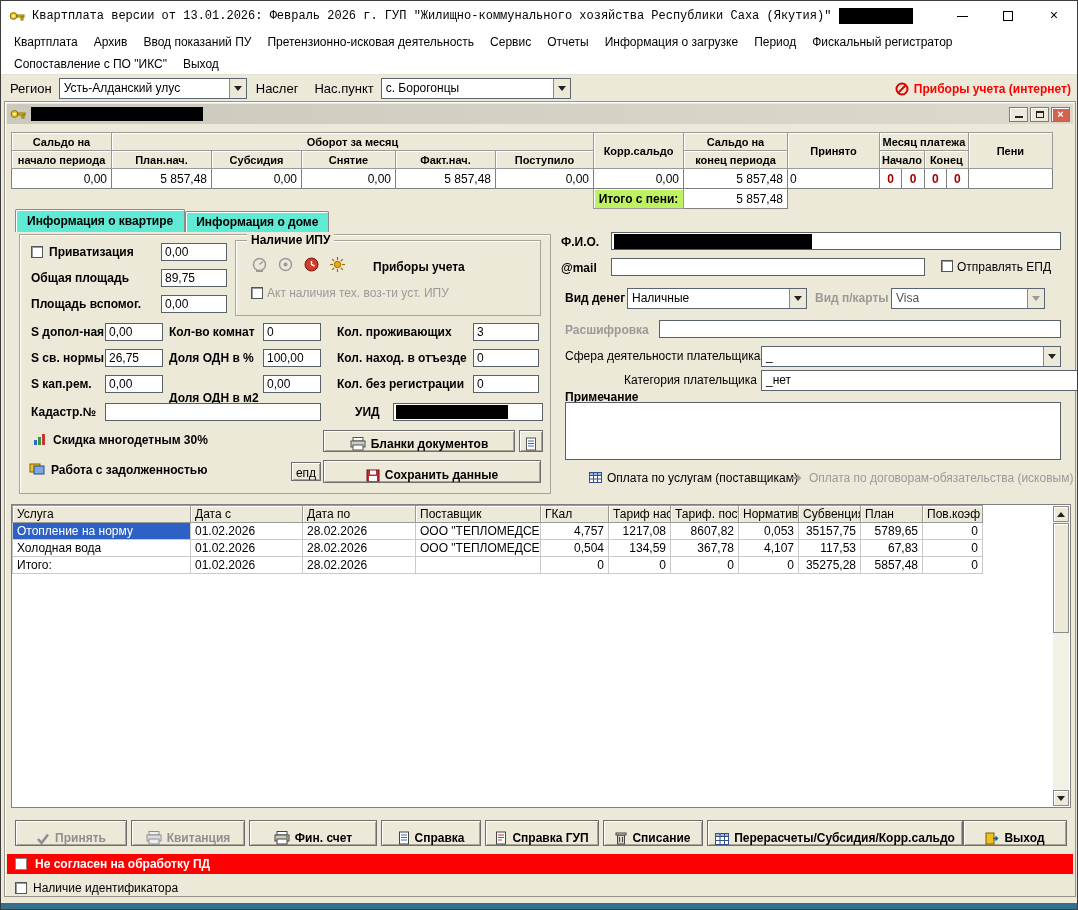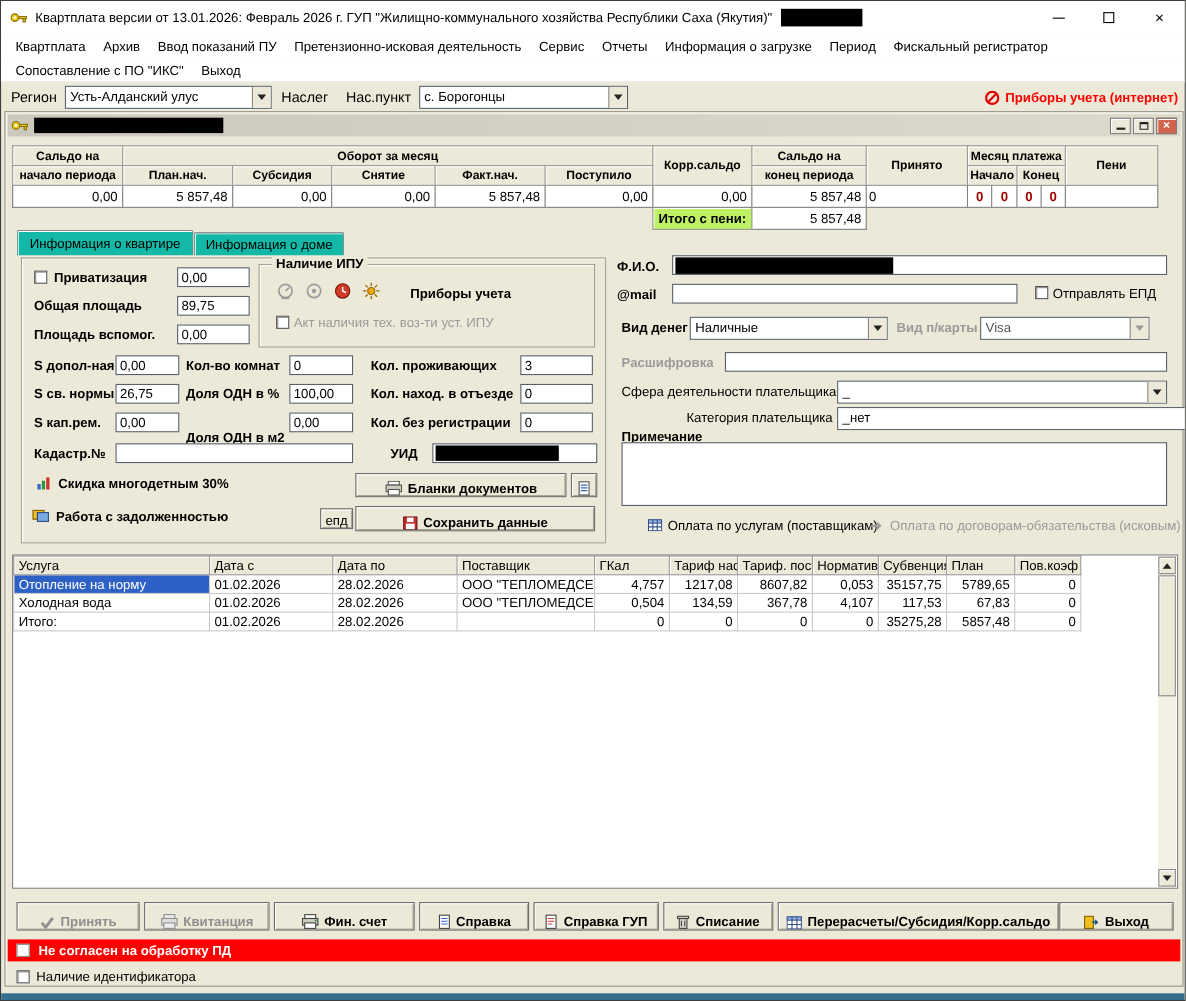--- a/index.html
+++ b/index.html
@@ -2,21 +2,21 @@
 <html><head>
 <meta charset="utf-8">
 <style>
 *{margin:0;padding:0;box-sizing:border-box;}
 body{font-family:"Liberation Sans",sans-serif;font-size:12px;color:#000;background:#8d97a0;}
 .app{position:relative;width:1078px;height:910px;background:#ece9d8;border:1px solid #3c3c3c;overflow:hidden;}
 .abs{position:absolute;}
 .b{font-weight:bold;}
 .grayt{color:#9a9a9a;}
 
-.titlebar{position:absolute;left:0;top:0;width:100%;height:30px;background:#fff;display:flex;align-items:center;padding-left:8px;}
+.titlebar{position:absolute;left:0;top:0;width:100%;height:30px;background:#fff;display:flex;align-items:center;padding-left:8px;font-family:Liberation Mono, monospace;}
 .titlebar .title{margin-left:7px;white-space:nowrap;}
 .tb-redact{width:74px;height:16px;background:#000;margin-left:8px;}
 .tb-btns{margin-left:auto;display:flex;height:100%;}
 .win-btn{width:46px;height:100%;display:flex;align-items:center;justify-content:center;font-size:14px;}
 .maxbox{width:10px;height:10px;border:1px solid #000;display:inline-block;}
 .minline{width:11px;height:1px;background:#000;display:inline-block;}
 
 .menubar{position:absolute;left:0;width:100%;height:22px;background:#fff;display:flex;align-items:center;padding-left:5px;}
 .m1{top:30px;}
 .m2{top:52px;border-bottom:1px solid #e3e0d5;}
@@ -43,21 +43,21 @@
 .sumtbl{position:absolute;left:6px;top:30px;border-collapse:collapse;table-layout:fixed;}
 .sumtbl th{background:#ece9d8;border:1px solid #9a9a9a;box-shadow:inset 1px 1px 0 #fff;font-weight:bold;font-size:11px;padding:1px 2px;text-align:center;white-space:nowrap;overflow:hidden;}
 .sumtbl td{font-size:12px;}
 td.val{background:#fff;border:1px solid #808080;text-align:right;padding:1px 4px;white-space:nowrap;overflow:hidden;}
 td.flat{background:#bef264;border:1px solid #9a9a9a;box-shadow:inset 1px 1px 0 #fff;text-align:center;font-weight:bold;padding:1px 2px;}
 td.ghost{border:none;background:transparent;}
 td.redv{background:#fff;border:1px solid #808080;color:#a00000;font-weight:bold;text-align:center;padding:1px 0;}
 .cellinput{width:100%;height:16px;border:none;outline:none;font:inherit;padding:0 2px;background:#fff;}
 
 .tabs{position:absolute;left:10px;top:107px;display:flex;align-items:flex-end;}
-.tab{border:1px solid #8a8a8a;border-bottom:none;background:#14b8a6;font-weight:normal;box-shadow:inset 1px 1px 0 #fff;border-radius:2px 2px 0 0;white-space:nowrap;}
+.tab{border:1px solid #8a8a8a;border-bottom:none;background:#5eead4;font-weight:bold;box-shadow:inset 1px 1px 0 #fff;border-radius:2px 2px 0 0;white-space:nowrap;}
 .tab.active{padding:4px 11px;}
 .tab.inactive{padding:3px 10px;text-align:right;}
 
 .gbox{position:absolute;border:1px solid #a8a397;box-shadow:inset 1px 1px 0 #fff;}
 .glegend{position:absolute;background:#ece9d8;padding:0 4px;font-weight:bold;white-space:nowrap;}
 .lbl{position:absolute;white-space:nowrap;}
 .edit{position:absolute;height:18px;background:#fff;border:1px solid #586068;font:inherit;padding:1px 3px;}
 input.edit{outline:none;}
 textarea.edit{resize:none;outline:none;}
 .cb{position:absolute;width:12px;height:12px;background:#fff;border:1px solid #555;box-shadow:inset 1px 1px 0 #9a9a9a;}

